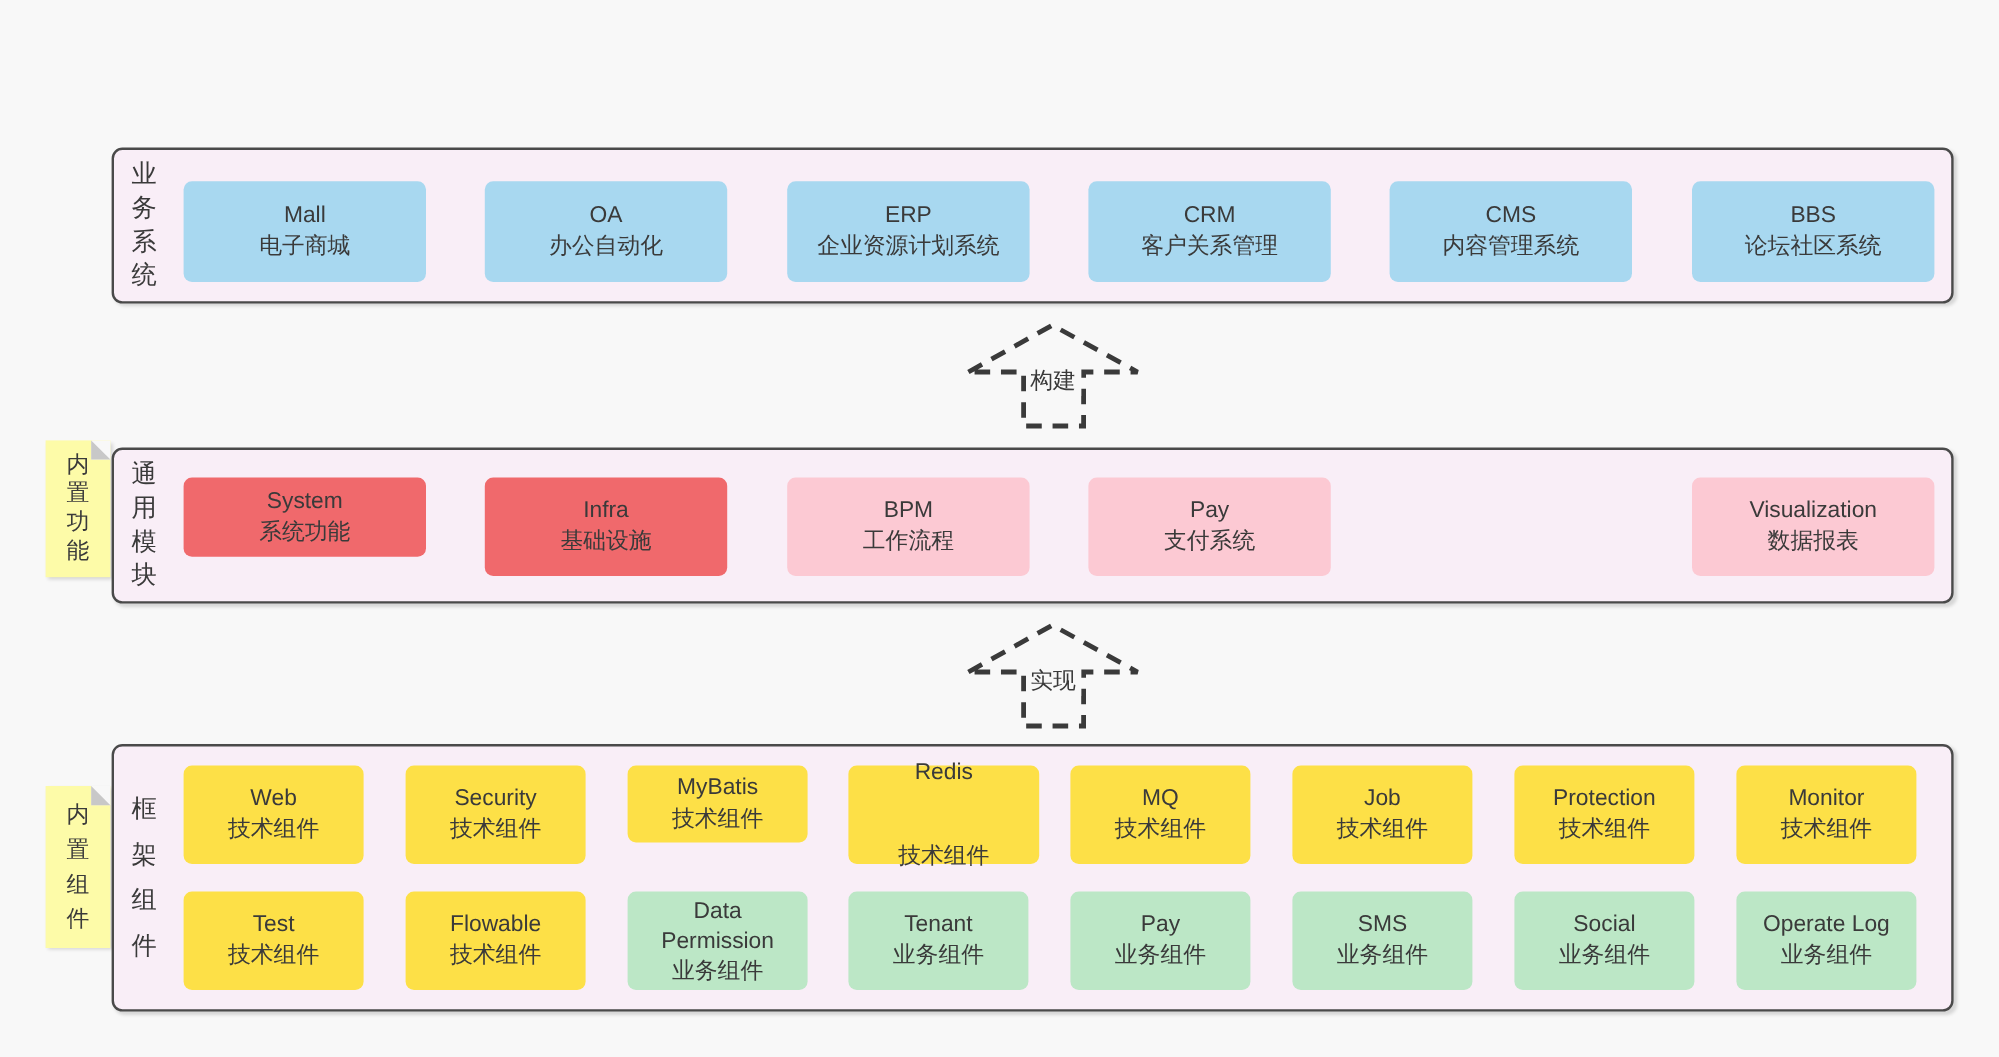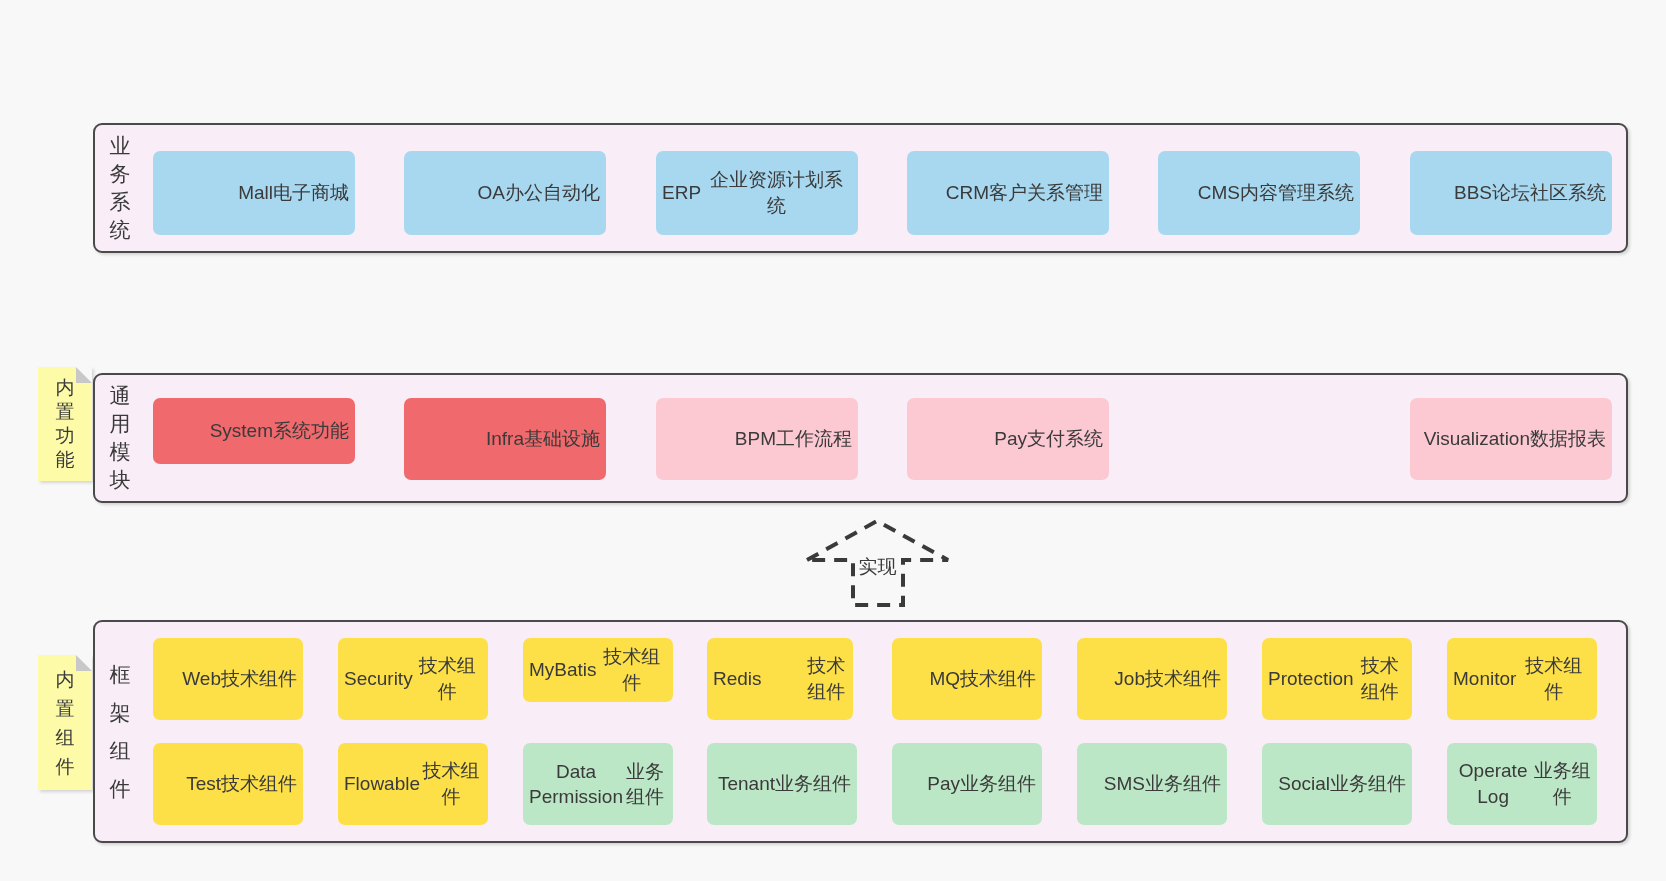--- a/index.html
+++ b/index.html
@@ -17,22 +17,22 @@
   }
   .band-label {
     position:absolute; left:10px; top:0; bottom:0; width:30px;
     display:flex; align-items:center; justify-content:center;
     font-size:21px; text-align:center; color:#3a3a3a;
   }
   .lh28 { line-height:28px; }
   .lh38 { line-height:38px; }
   .node {
     position:absolute; border-radius:7px;
-    display:flex; align-items:center; justify-content:flex-end;
-    text-align:center; font-size:19px; line-height:26px; padding:0 6px;
+    display:flex; flex-direction:column; align-items:center; justify-content:center;
+    text-align:center; font-size:19px; line-height:26px; padding:0 18px;
     box-sizing:border-box; color:#3a3a3a;
   }
   .blue        { background:#a8d8f0; }
   .red         { background:#f0696c; }
   .pink        { background:#fcc9d3; }
   .green       { background:#fde047; }
   .green-light { background:#bce7c6; }
   .sticky {
     position:absolute; background:#fdfba8;
     box-shadow:2px 2px 3px rgba(0,0,0,0.14);
@@ -82,20 +82,26 @@
     <div class="node blue" style="left:1063px; top:26px; width:202px; height:84px;">
       <div>CMS</div>
       <div>内容管理系统</div>
     </div>
     <div class="node blue" style="left:1315px; top:26px; width:202px; height:84px;">
       <div>BBS</div>
       <div>论坛社区系统</div>
     </div>
   </section>
 
+  <div class="arrow" style="left:800px; top:258px;">
+    <svg width="155" height="102" viewBox="0 0 155 102">
+      <path d="M7 52 L77 13 L148 52 L103 52 L103 97 L53 97 L53 52 Z" fill="none" stroke="#3a3a3a" stroke-width="4" stroke-dasharray="13 9"></path>
+    </svg>
+    <span class="arrow-label">构建</span>
+  </div>
 
   <div class="sticky" style="left:38px; top:367px; width:54px; height:114px;">
     <span class="fold"></span>
     <span class="stext lh24">内<br>置<br>功<br>能</span>
   </div>
 
   <section class="band" style="left:93px; top:373px; width:1535px; height:130px;">
     <div class="band-label lh28">
       <span>通<br>用<br>模<br>块</span>
     </div>
@@ -143,21 +149,21 @@
       <div>技术组件</div>
     </div>
     <div class="node green" style="left:243px; top:16px; width:150px; height:82px;">
       <div>Security</div>
       <div>技术组件</div>
     </div>
     <div class="node green" style="left:428px; top:16px; width:150px; height:64px;">
       <div>MyBatis</div>
       <div>技术组件</div>
     </div>
-    <div class="node green" style="left:612px; top:16px; width:146px; height:82px;gap:44px;">
+    <div class="node green" style="left:612px; top:16px; width:159px; height:82px;gap:44px;">
       <div>Redis</div>
       <div>技术组件</div>
     </div>
     <div class="node green" style="left:797px; top:16px; width:150px; height:82px;">
       <div>MQ</div>
       <div>技术组件</div>
     </div>
     <div class="node green" style="left:982px; top:16px; width:150px; height:82px;">
       <div>Job</div>
       <div>技术组件</div>

